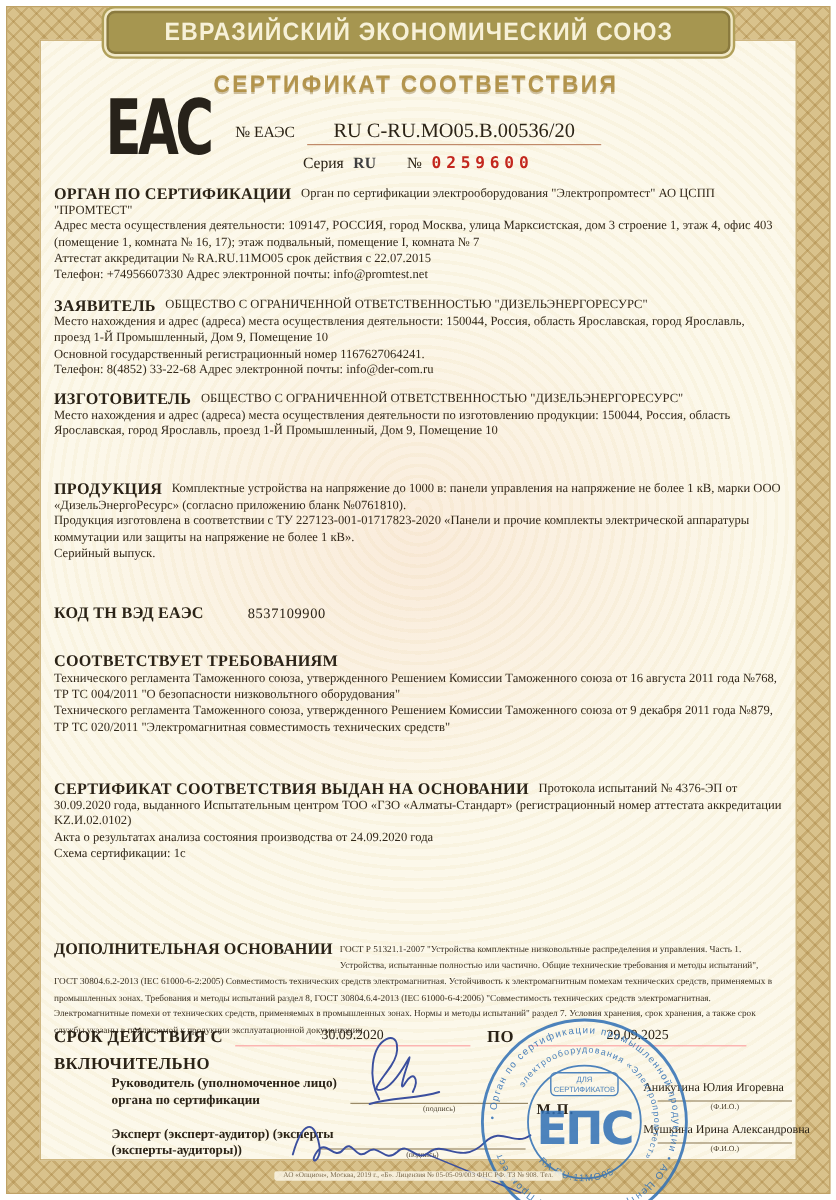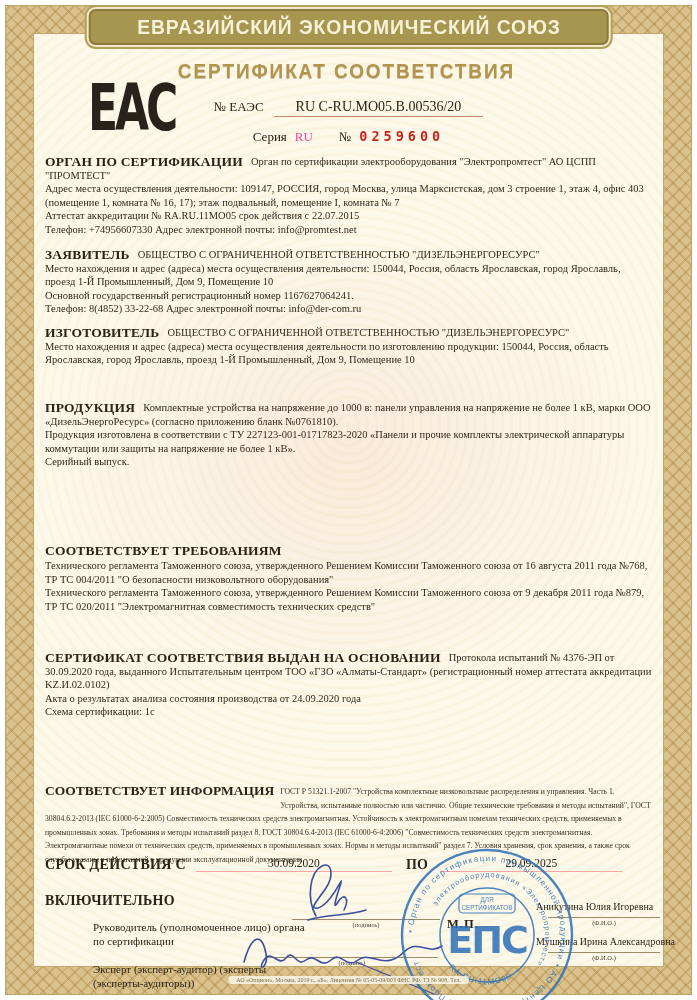--- a/index.html
+++ b/index.html
@@ -22,44 +22,44 @@
         font-size:21px;letter-spacing:1px;color:#f7f1d8;transform:scaleX(.92);transform-origin:center;}
   .eac{position:absolute;left:88px;top:76px;z-index:2;font-family:"DejaVu Sans",sans-serif;
         font-weight:bold;font-size:44px;letter-spacing:-3px;color:#27221a;
         transform:scaleY(1.45);transform-origin:top left;line-height:1;}
   .title{position:absolute;top:60px;left:0;right:5px;text-align:center;z-index:2;}
   .title span{display:inline-block;font-family:"Liberation Sans",sans-serif;font-weight:bold;
         font-size:20px;letter-spacing:2px;color:#b3944c;transform:scaleX(.95);
         text-shadow:0 1px 0 rgba(120,90,30,.35);}
   .numline{position:absolute;top:99px;left:0;right:0;text-align:center;z-index:2;font-size:13px;}
   .numline .lbl{margin-right:10px;}
-  .numline .val{display:inline-block;padding:0 22px 1px;border-bottom:1px solid #c08a6a;font-size:14px;}
+  .numline .val{display:inline-block;padding:0 22px 1px;border-bottom:1px solid #c08a6a;font-size:17px;}
   .serline{position:absolute;top:128px;left:0;right:0;z-index:2;text-align:center;font-size:13px;}
-  .serline .red{color:#ec4899;font-weight:normal;margin:0 26px 0 8px;}
+  .serline .red{color:#404040;font-weight:bold;margin:0 26px 0 8px;}
   .serline .serial{color:#c3271e;font-family:"DejaVu Sans Mono",monospace;font-size:13.5px;
         letter-spacing:4px;margin-left:8px;font-weight:bold;}
   
   .sec{position:absolute;left:45px;width:608px;z-index:2;font-size:10.5px;line-height:13.6px;}
   .h{float:left;font-weight:bold;font-size:13.5px;line-height:13.6px;margin-right:8px;letter-spacing:.2px;}
   .hb{display:block;font-weight:bold;font-size:13.5px;line-height:16px;letter-spacing:.2px;}
   .t{color:#33291b;}
   .kodval{font-size:12px;margin-left:34px;letter-spacing:.5px;}
   .small-par{font-size:7.7px;line-height:11.2px;text-align:justify;color:#3a3022;}
   .h-dop{float:left;font-weight:bold;font-size:13.5px;line-height:14px;margin-right:6px;}
   
   .srok{position:absolute;left:45px;top:857px;width:608px;z-index:2;}
   .srok-row{display:flex;align-items:flex-end;}
   .srok .big{font-weight:bold;font-size:14px;letter-spacing:.3px;}
   .dateband{border-bottom:1px solid #fca5a5;text-align:center;font-size:11.5px;padding-bottom:2px;}
   .d1{width:196px;margin:0 14px 1px 10px;}
   .d2{width:182px;margin:0 0 1px 12px;}
-  .incl{font-weight:bold;font-size:14px;margin-top:20px;letter-spacing:.3px;}
+  .incl{font-weight:bold;font-size:14px;margin-top:7px;letter-spacing:.3px;}
   
   .abs{position:absolute;z-index:2;}
-  .siglabel{font-weight:normal;font-size:11px;line-height:14px;margin-top:24px;}
+  .siglabel{font-weight:bold;font-size:11px;line-height:14px;}
   .sigline{border-bottom:1px solid #9a8a68;}
   .sub{font-size:6.5px;text-align:center;color:#4a3f2c;}
   .name{font-size:10px;white-space:nowrap;}
   .mp{font-weight:bold;font-size:12.5px;letter-spacing:1px;}
   .inksvg{position:absolute;z-index:4;pointer-events:none;}
   .stamp{position:absolute;left:397px;top:845px;width:180px;height:180px;z-index:5;opacity:.85;}
   
   .footer{position:absolute;left:50%;top:976px;transform:translateX(-50%);z-index:6;
         font-size:6px;color:#7d6c4e;background:rgba(250,246,230,.85);padding:1px 8px;
         white-space:nowrap;border-radius:2px;}
@@ -111,36 +111,40 @@
     <div class="t">Место нахождения и адрес (адреса) места осуществления деятельности по изготовлению продукции: 150044, Россия, область Ярославская, город Ярославль, проезд 1-Й Промышленный, Дом 9, Помещение 10</div>
   </section>
 
   <section class="sec" style="top:401px">
     <span class="h">ПРОДУКЦИЯ</span>
     <span class="t">Комплектные устройства на напряжение до 1000 в: панели управления на напряжение не более 1 кВ, марки ООО «ДизельЭнергоРесурс» (согласно приложению бланк №0761810).</span>
     <div class="t">Продукция изготовлена в соответствии с ТУ 227123-001-01717823-2020 «Панели и прочие комплекты электрической аппаратуры коммутации  или защиты на напряжение не более 1 кВ».</div>
     <div class="t">Серийный выпуск.</div>
   </section>
 
+  <section class="sec" style="top:503px">
+    <span class="hb" style="display:inline">КОД ТН ВЭД ЕАЭС</span>
+    <span class="kodval">8537109900</span>
+  </section>
 
   <section class="sec" style="top:543px">
     <span class="hb">СООТВЕТСТВУЕТ ТРЕБОВАНИЯМ</span>
     <div class="t">Технического регламента Таможенного союза, утвержденного Решением Комиссии Таможенного союза от 16 августа  2011 года №768, ТР ТС 004/2011 "О безопасности низковольтного оборудования"</div>
     <div class="t">Технического регламента Таможенного союза, утвержденного Решением Комиссии Таможенного союза от 9 декабря 2011 года №879, ТР ТС 020/2011 "Электромагнитная совместимость технических средств"</div>
   </section>
 
   <section class="sec" style="top:651px">
     <span class="h">СЕРТИФИКАТ СООТВЕТСТВИЯ  ВЫДАН НА ОСНОВАНИИ</span>
     <span class="t">Протокола испытаний № 4376-ЭП от 30.09.2020 года, выданного Испытательным центром ТОО «ГЗО «Алматы-Стандарт» (регистрационный номер аттестата аккредитации KZ.И.02.0102)</span>
     <div class="t">Акта о результатах анализа состояния производства от 24.09.2020 года</div>
     <div class="t">Схема сертификации: 1с</div>
   </section>
 
   <section class="sec" style="top:784px">
-    <span class="h-dop">СООТВЕТСТВУЕТ ИНФОРМАЦИЯ</span>
+    <span class="h-dop">ДОПОЛНИТЕЛЬНАЯ ОСНОВАНИИ</span>
     <span class="small-par">ГОСТ Р 51321.1-2007 "Устройства комплектные низковольтные распределения и управления. Часть 1. Устройства, испытанные полностью или частично. Общие технические требования и методы испытаний", ГОСТ 30804.6.2-2013 (IEC 61000-6-2:2005) Совместимость технических средств электромагнитная. Устойчивость к электромагнитным помехам технических средств, применяемых в промышленных зонах. Требования и методы испытаний раздел 8, ГОСТ 30804.6.4-2013 (IEC 61000-6-4:2006) "Совместимость технических средств электромагнитная. Электромагнитные помехи от технических средств, применяемых в промышленных зонах. Нормы и методы испытаний" раздел 7. Условия хранения, срок хранения, а также срок службы указаны в прилагаемой к продукции эксплуатационной документации.</span>
   </section>
 
   <div class="srok">
     <div class="srok-row">
       <span class="big">СРОК ДЕЙСТВИЯ С</span>
       <span class="dateband d1">30.09.2020</span>
       <span class="big">ПО</span>
       <span class="dateband d2">29.09.2025</span>
     </div>

